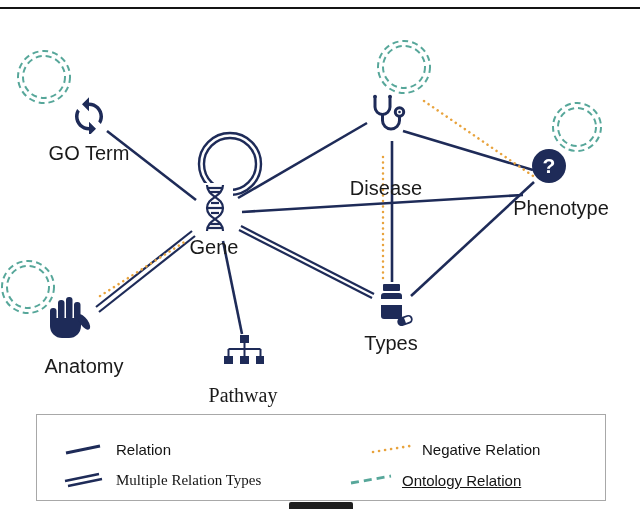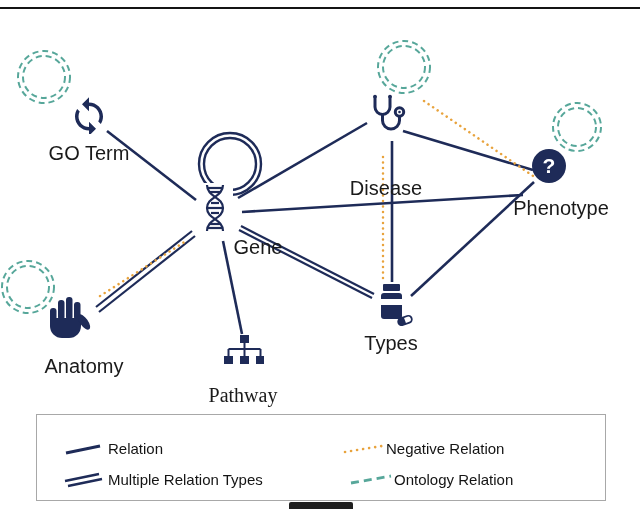--- a/index.html
+++ b/index.html
@@ -38,21 +38,21 @@
     position:absolute;left:532px;top:149px;width:34px;height:34px;
     border-radius:50%;background:var(--navy);
     display:flex;align-items:center;justify-content:center;
     color:#ffffff;font-size:21px;font-weight:bold;
   }
   .legend-box{
     position:absolute;left:36px;top:414px;width:568px;height:85px;
     border:1.5px solid #a8a8a8;background:#ffffff;
   }
   .legend-item{
-    position:absolute;display:flex;align-items:flex-start;gap:1px;
+    position:absolute;display:flex;align-items:center;gap:9px;
     font-size:15px;color:#141414;white-space:nowrap;
   }
   .legend-item svg{flex:0 0 auto;}
   .caption-fragment{
     position:absolute;left:289px;top:502px;width:64px;height:7px;
     background:#1f1f1f;border-radius:2px 2px 0 0;
   }
 </style>
 </head>
 <body>
@@ -122,21 +122,21 @@
         <line x1="11" y1="5" x2="25" y2="5"></line>
         <line x1="13" y1="9" x2="23" y2="9"></line>
         <line x1="14" y1="20" x2="22" y2="20"></line>
         <line x1="11" y1="25" x2="25" y2="25"></line>
         <line x1="14" y1="30" x2="22" y2="30"></line>
         <line x1="13" y1="41" x2="23" y2="41"></line>
         <line x1="11" y1="45" x2="25" y2="45"></line>
       </g>
     </svg>
   </div>
-  <div class="node-label" style="left:214px;top:236px;margin-left:44px;">Gene</div>
+  <div class="node-label" style="left:214px;top:236px;">Gene</div>
 
   <div class="icon" style="left:366px;top:94px;">
     <svg width="44" height="40" viewBox="0 0 44 40">
       <g class="s-navy" fill="none" stroke-width="3" stroke-linecap="round">
         <path d="M9 3 v10 a7.5 7.5 0 0 0 15 0 V3"></path>
         <path d="M16.5 21 v5.5 a8.5 8.5 0 0 0 17 0 v-4"></path>
         <circle cx="33.5" cy="18" r="4.2"></circle>
       </g>
       <circle class="f-navy" cx="9" cy="2.6" r="1.9"></circle>
       <circle class="f-navy" cx="24" cy="2.6" r="1.9"></circle>
@@ -198,36 +198,36 @@
 
   <div class="legend-box">
 
     <div class="legend-item" style="left:26px;top:25px;">
       <svg width="44" height="18" viewBox="0 0 44 18">
         <line class="s-navy" stroke-width="3" x1="3" y1="13" x2="37" y2="6"></line>
       </svg>
       <span>Relation</span>
     </div>
 
-    <div class="legend-item" style="left:26px;top:56px;">
+    <div class="legend-item" style="left:26px;top:56px;font-family:Liberation Serif, serif;">
       <svg width="44" height="18" viewBox="0 0 44 18">
         <line class="s-navy" stroke-width="2.3" x1="2" y1="10" x2="36" y2="3"></line>
         <line class="s-navy" stroke-width="2.3" x1="5" y1="15" x2="39" y2="8"></line>
       </svg>
       <span>Multiple Relation Types</span>
     </div>
 
-    <div class="legend-item" style="left:304px;top:25px;">
+    <div class="legend-item" style="left:332px;top:25px;">
       <svg width="44" height="18" viewBox="0 0 44 18">
         <line class="s-orange" stroke-width="2.6" stroke-linecap="round" stroke-dasharray="0.1 6" x1="4" y1="12" x2="41" y2="6"></line>
       </svg>
       <span>Negative Relation</span>
     </div>
 
-    <div class="legend-item" style="left:312px;top:56px;">
+    <div class="legend-item" style="left:312px;top:56px;text-decoration:underline;">
       <svg width="44" height="18" viewBox="0 0 44 18">
         <line class="s-teal" stroke-width="2.8" stroke-dasharray="8 5" x1="2" y1="12" x2="42" y2="5"></line>
       </svg>
       <span>Ontology Relation</span>
     </div>
 
   </div>
 
   <div class="caption-fragment"></div>
 

